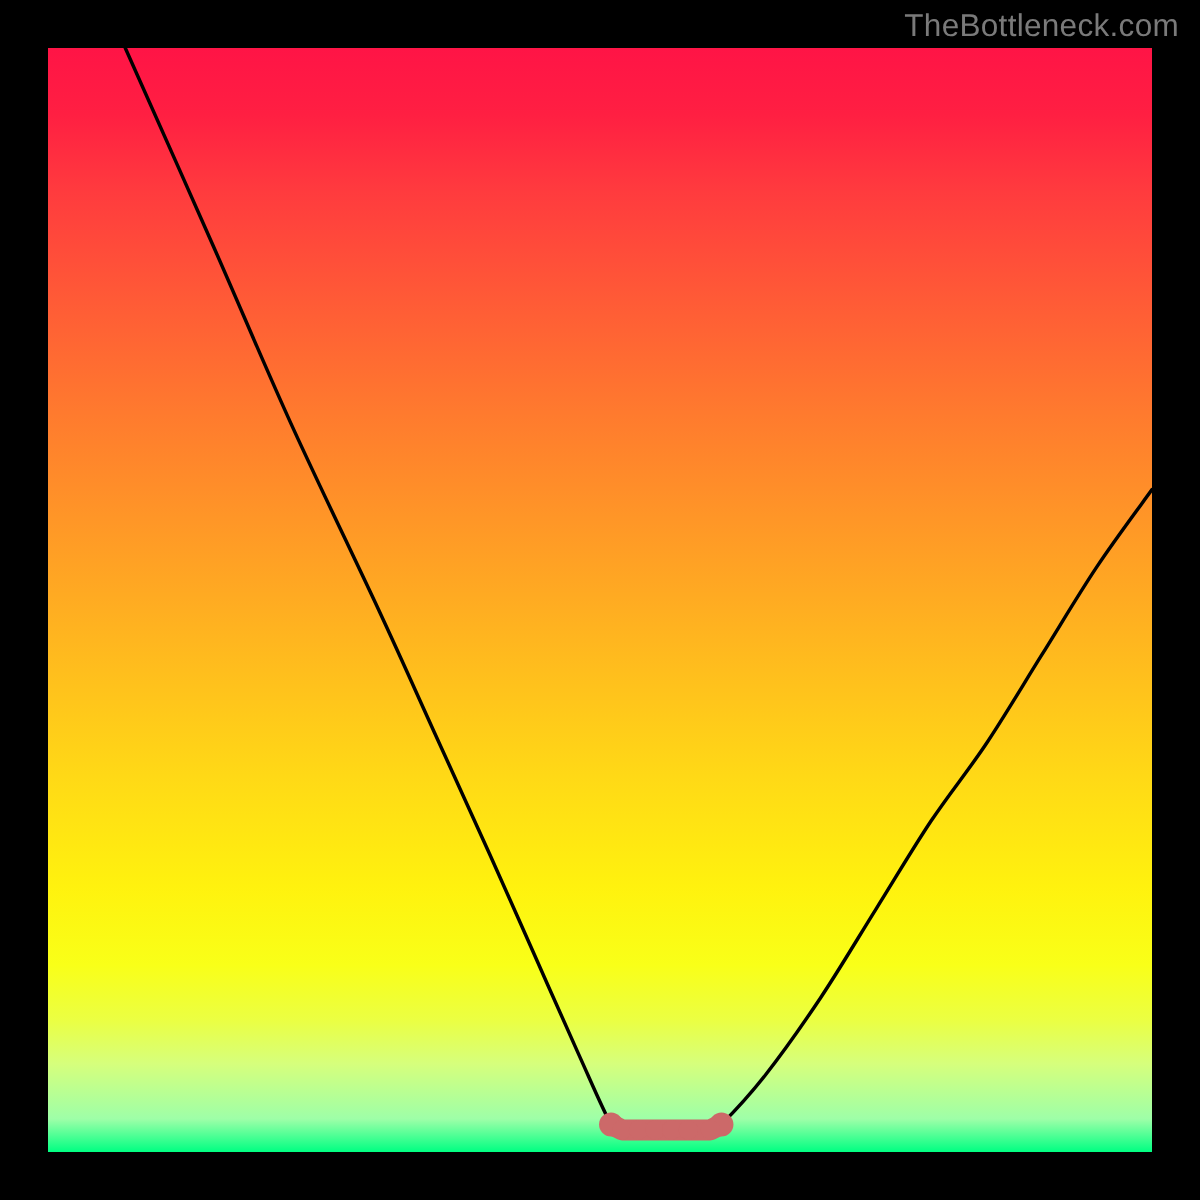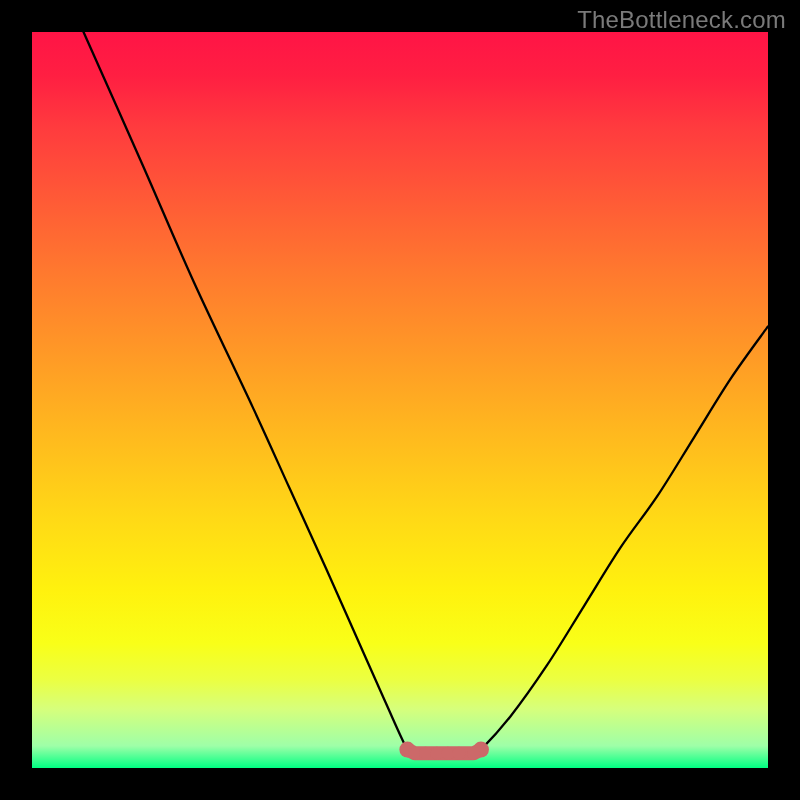--- a/index.html
+++ b/index.html
@@ -50,21 +50,21 @@
   }
   .svg-over {
     position: absolute;
     inset: 0;
   }
   .attribution {
     position: absolute;
     top: 6px;
     right: 14px;
     color: #7a7a7a;
-    font-size: 24px;
+    font-size: 21px;
     font-weight: 500;
     letter-spacing: 0.2px;
     user-select: none;
   }
 </style>
 </head>
 <body>
 
 <div class="frame">
 

